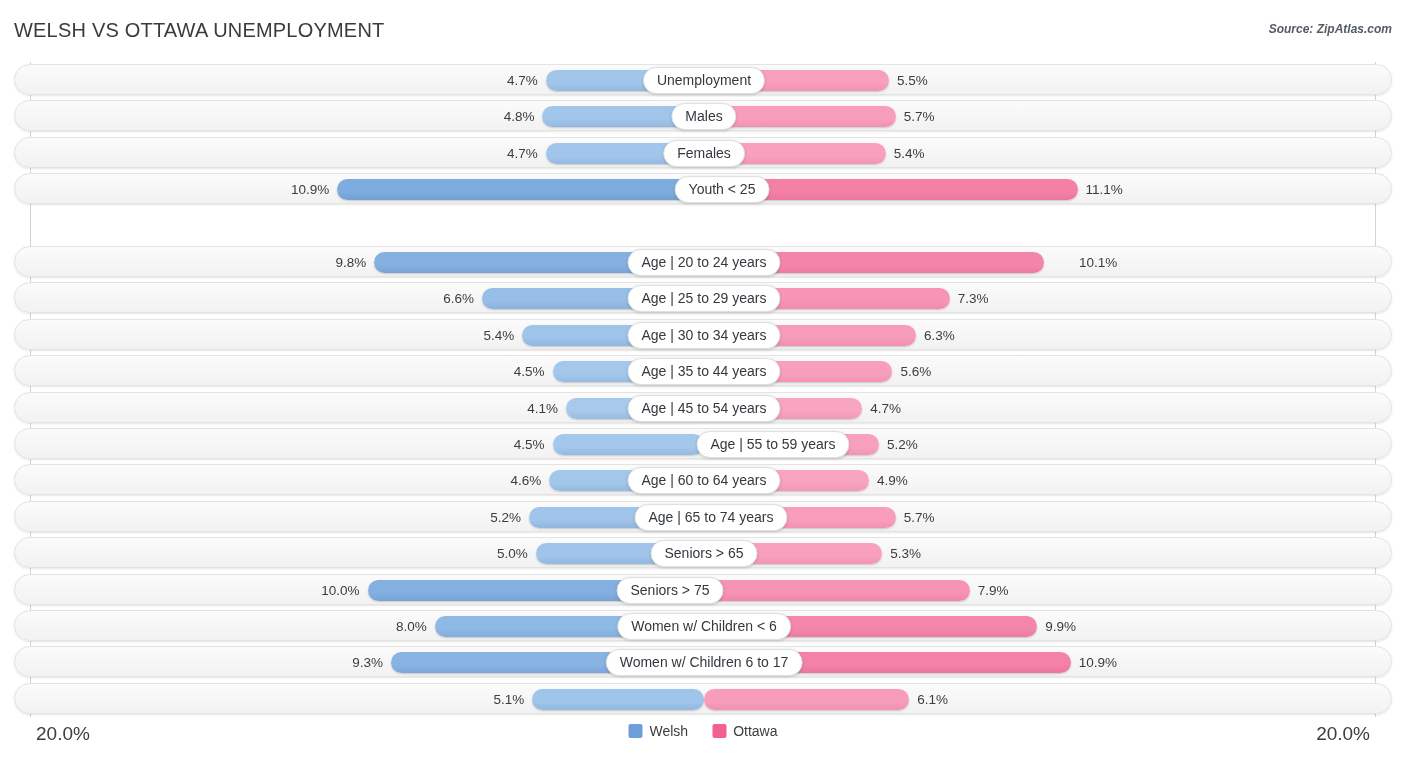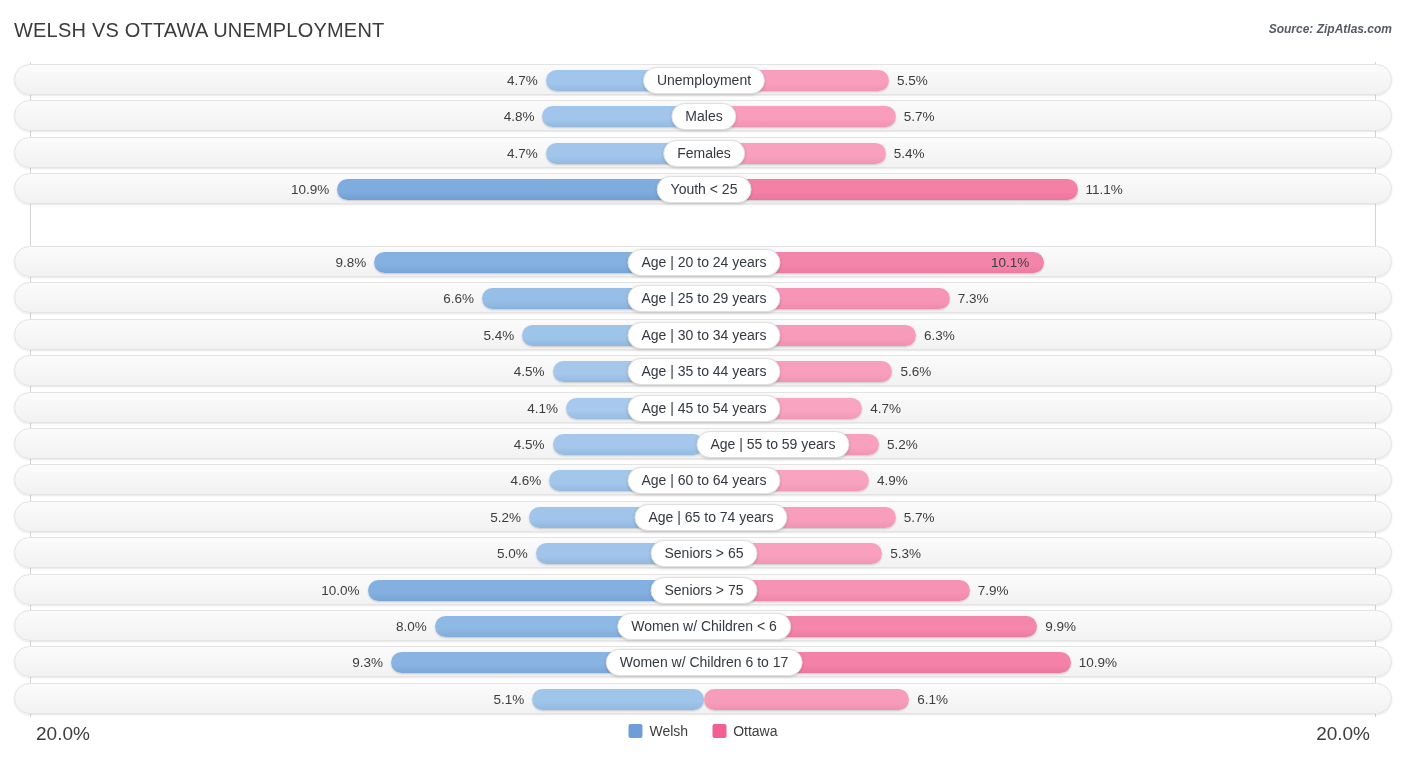--- a/index.html
+++ b/index.html
@@ -130,27 +130,27 @@
           <div class="bar right" style="left: 689px; width: 181.71px; background: linear-gradient(rgb(248, 160, 190) 0%, rgb(248, 160, 190) 62%, rgb(242, 148, 181) 100%);"></div>
           <div class="val left" style="left: 452.845px; width: 70px;">4.7%</div>
           <div class="val right" style="left: 878.71px; width: 70px;">5.4%</div>
           <div class="center-label" style="left: 689px;">Females</div>
         </div>
         <div class="row" style="top: 111.2px;">
           <div class="bar left" style="left: 322.215px; width: 366.785px; background: linear-gradient(rgb(126, 172, 223) 0%, rgb(126, 172, 223) 62%, rgb(114, 159, 211) 100%);"></div>
           <div class="bar right" style="left: 689px; width: 373.515px; background: linear-gradient(rgb(244, 128, 166) 0%, rgb(244, 128, 166) 62%, rgb(236, 117, 157) 100%);"></div>
           <div class="val left" style="left: 244.215px; width: 70px;">10.9%</div>
           <div class="val right" style="left: 1070.51px; width: 70px;">11.1%</div>
-          <div class="center-label" style="left: 689px;">Youth &lt; 25</div>
+          <div class="center-label" style="left: 707px;">Youth &lt; 25</div>
         </div>
         <div class="row" style="top: 184px;">
           <div class="bar left" style="left: 359.23px; width: 329.77px; background: linear-gradient(rgb(133, 177, 225) 0%, rgb(133, 177, 225) 62%, rgb(120, 164, 214) 100%);"></div>
           <div class="bar right" style="left: 689px; width: 339.865px; background: linear-gradient(rgb(244, 133, 170) 0%, rgb(244, 133, 170) 62%, rgb(237, 122, 161) 100%);"></div>
           <div class="val left" style="left: 281.23px; width: 70px;">9.8%</div>
-          <div class="val right" style="left: 976px; width: 70px;">10.1%</div>
+          <div class="val right" style="left: 1064px; width: 70px;">10.1%</div>
           <div class="center-label" style="left: 689px;">Age | 20 to 24 years</div>
         </div>
         <div class="row" style="top: 220.4px;">
           <div class="bar left" style="left: 466.91px; width: 222.09px; background: linear-gradient(rgb(151, 190, 231) 0%, rgb(151, 190, 231) 62%, rgb(137, 177, 221) 100%);"></div>
           <div class="bar right" style="left: 689px; width: 245.645px; background: linear-gradient(rgb(247, 149, 182) 0%, rgb(247, 149, 182) 62%, rgb(240, 138, 173) 100%);"></div>
           <div class="val left" style="left: 388.91px; width: 70px;">6.6%</div>
           <div class="val right" style="left: 942.645px; width: 70px;">7.3%</div>
           <div class="center-label" style="left: 689px;">Age | 25 to 29 years</div>
         </div>
         <div class="row" style="top: 256.8px;">
@@ -200,21 +200,21 @@
           <div class="bar right" style="left: 689px; width: 178.345px; background: linear-gradient(rgb(248, 160, 190) 0%, rgb(248, 160, 190) 62%, rgb(242, 148, 181) 100%);"></div>
           <div class="val left" style="left: 442.75px; width: 70px;">5.0%</div>
           <div class="val right" style="left: 875.345px; width: 70px;">5.3%</div>
           <div class="center-label" style="left: 689px;">Seniors &gt; 65</div>
         </div>
         <div class="row" style="top: 511.6px;">
           <div class="bar left" style="left: 352.5px; width: 336.5px; background: linear-gradient(rgb(131, 176, 225) 0%, rgb(131, 176, 225) 62%, rgb(119, 163, 213) 100%);"></div>
           <div class="bar right" style="left: 689px; width: 265.835px; background: linear-gradient(rgb(246, 146, 179) 0%, rgb(246, 146, 179) 62%, rgb(239, 134, 170) 100%);"></div>
           <div class="val left" style="left: 274.5px; width: 70px;">10.0%</div>
           <div class="val right" style="left: 962.835px; width: 70px;">7.9%</div>
-          <div class="center-label" style="left: 689px;">Seniors &gt; 75</div>
+          <div class="center-label" style="left: 655px;">Seniors &gt; 75</div>
         </div>
         <div class="row" style="top: 548px;">
           <div class="bar left" style="left: 419.8px; width: 269.2px; background: linear-gradient(rgb(143, 185, 229) 0%, rgb(143, 185, 229) 62%, rgb(130, 172, 217) 100%);"></div>
           <div class="bar right" style="left: 689px; width: 333.135px; background: linear-gradient(rgb(244, 134, 171) 0%, rgb(244, 134, 171) 62%, rgb(237, 123, 162) 100%);"></div>
           <div class="val left" style="left: 341.8px; width: 70px;">8.0%</div>
           <div class="val right" style="left: 1030.13px; width: 70px;">9.9%</div>
           <div class="center-label" style="left: 689px;">Women w/ Children &lt; 6</div>
         </div>
         <div class="row" style="top: 584.4px;">
           <div class="bar left" style="left: 376.055px; width: 312.945px; background: linear-gradient(rgb(136, 179, 226) 0%, rgb(136, 179, 226) 62%, rgb(123, 166, 215) 100%);"></div>

